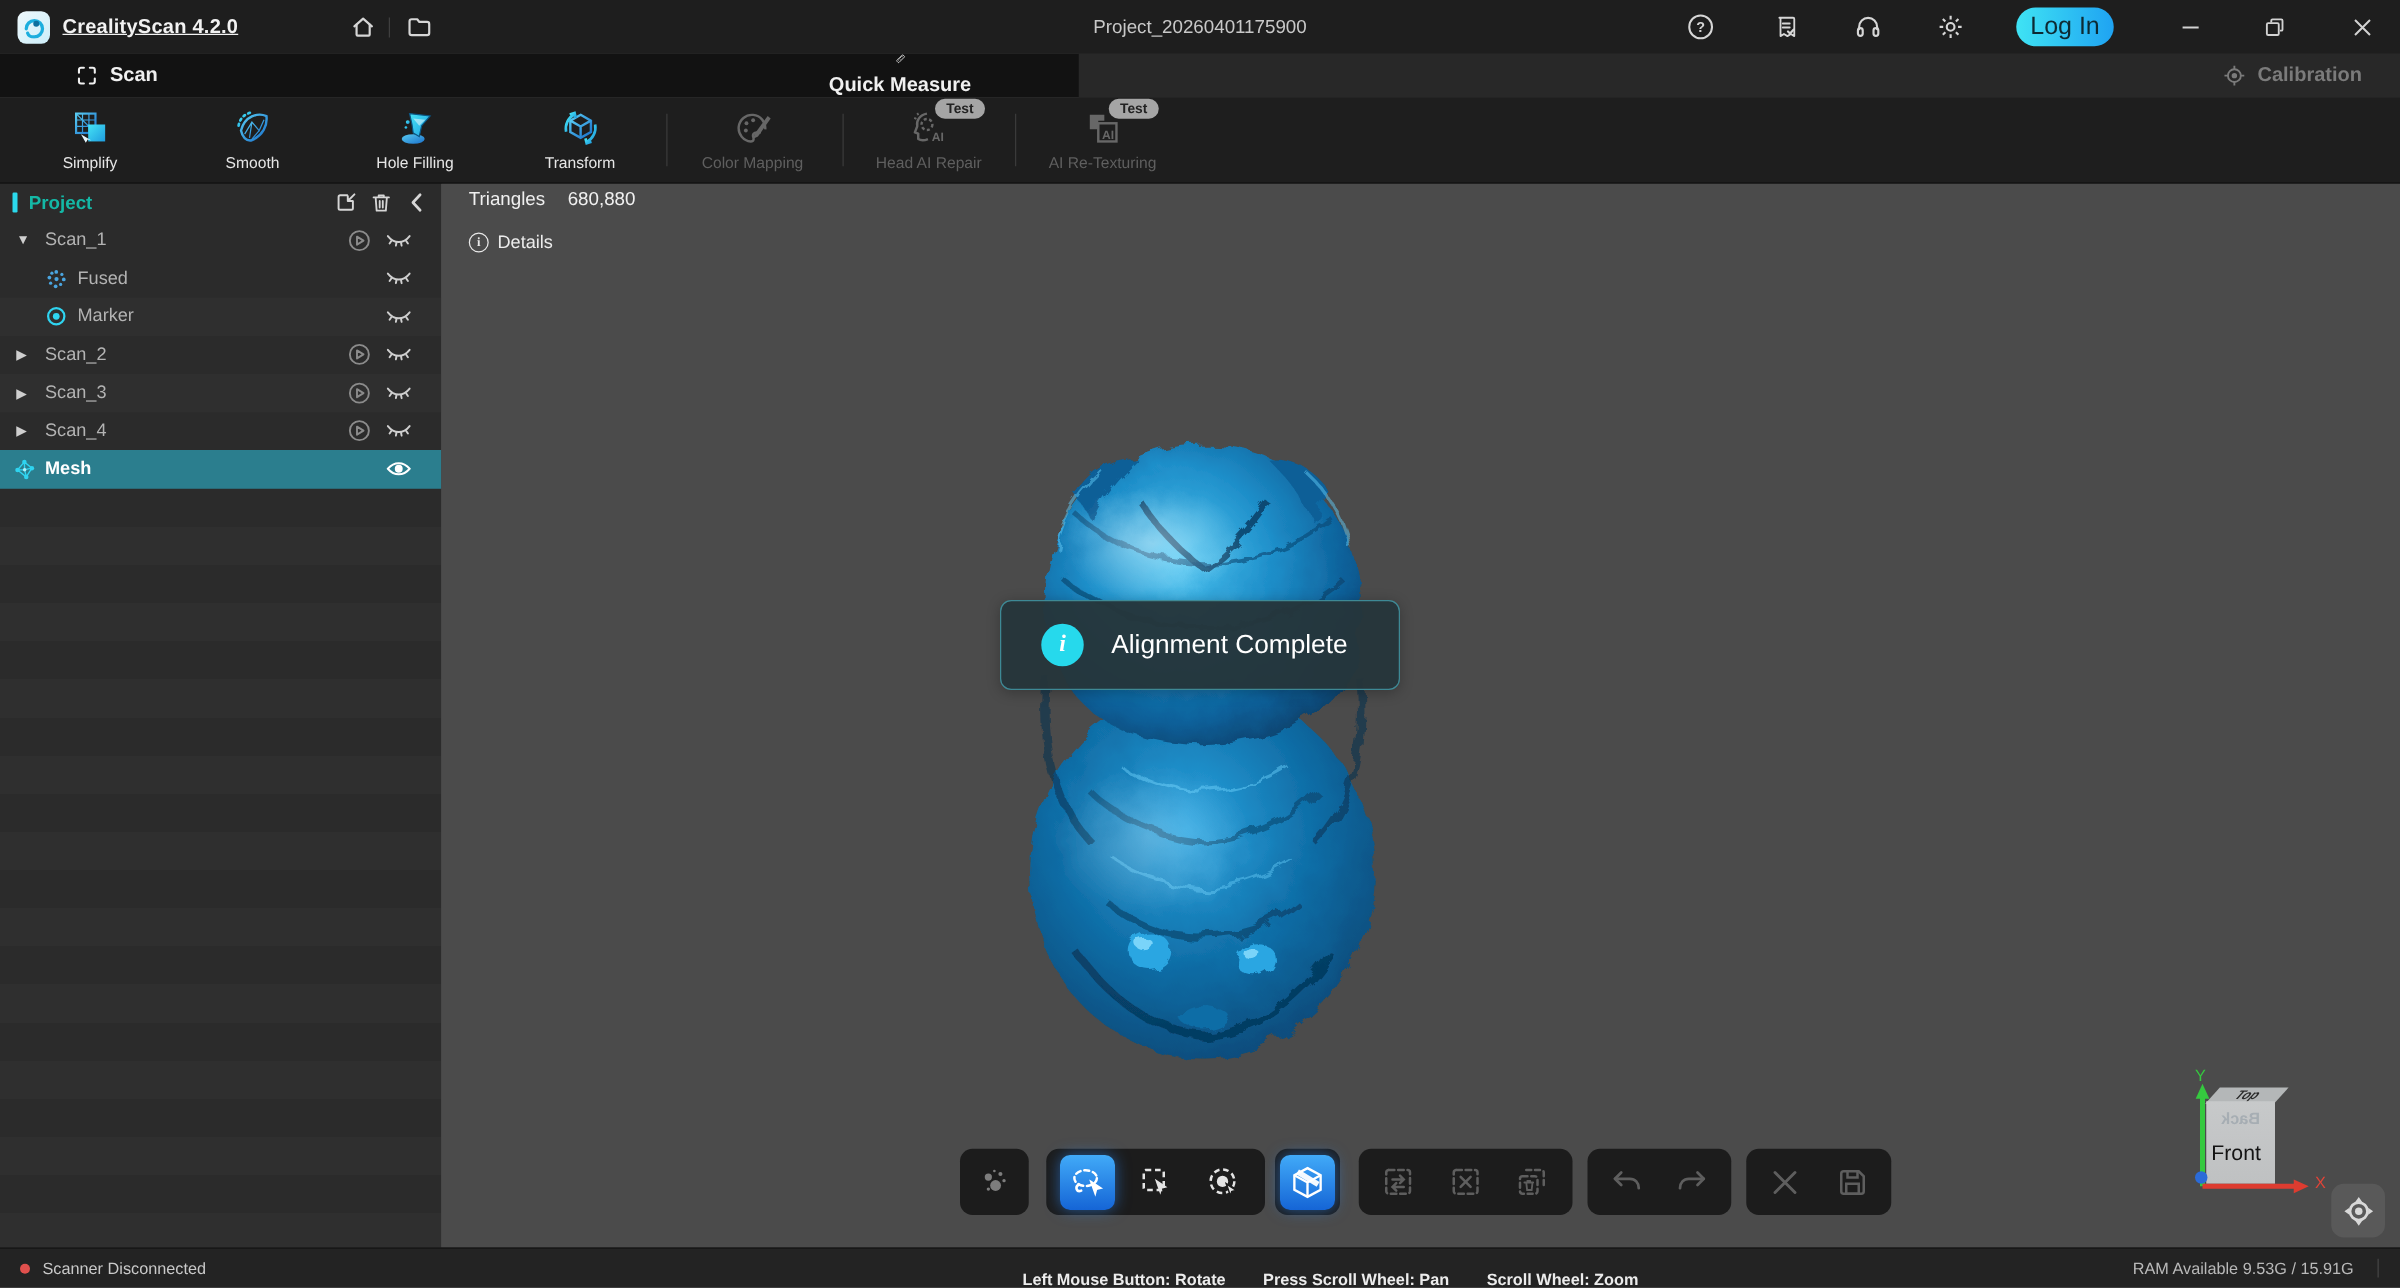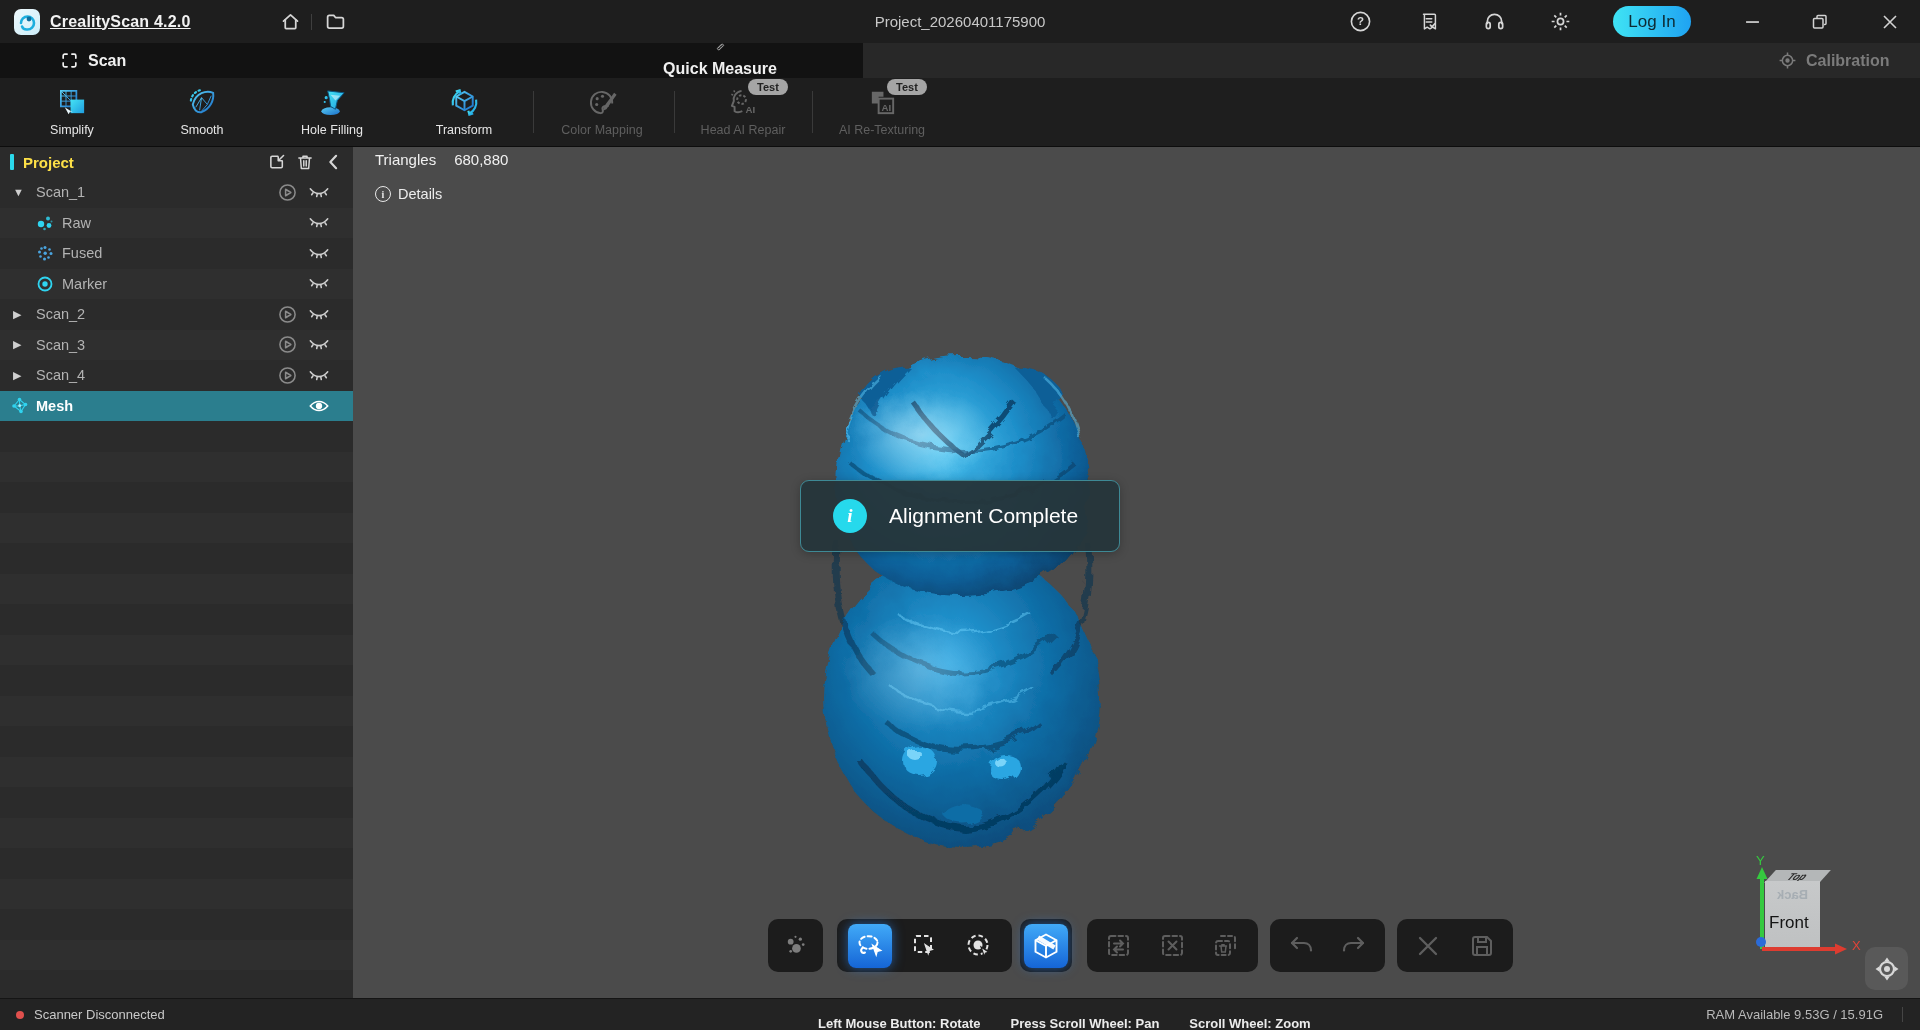--- a/index.html
+++ b/index.html
@@ -8,21 +8,21 @@
 
   
   .titlebar { position:relative; height:43px; background:#1e1e1e; display:flex; align-items:center; }
   .brand { display:flex; align-items:center; gap:10px; padding-left:14px; }
   .logo { width:26px; height:26px; border-radius:7px; background:linear-gradient(135deg,#eef8fc,#cdeef9); display:flex; align-items:center; justify-content:center; }
   .app-name { font-size:16px; font-weight:700; color:#f2f2f2; letter-spacing:.2px;text-decoration:underline; }
   .tb-ico { position:absolute; top:0; height:43px; width:34px; display:flex; align-items:center; justify-content:center; color:#d6d6d6; cursor:pointer; }
   .tb-div { position:absolute; top:14px; width:1px; height:16px; background:#3f3f3f; }
   .tb-title { position:absolute; left:0; right:0; top:0; height:43px; display:flex; align-items:center; justify-content:center; font-size:15px; color:#c8c8c8; pointer-events:none; }
   .login-btn { position:absolute; left:1613px; top:6px; width:78px; height:31px; border-radius:16px;
-    background:linear-gradient(90deg,#3fe3f4,#1fa3f2); color:#0d2a33; font-size:17px; font-weight:500;
+    background:linear-gradient(90deg,#3fe3f4,#1fa3f2); color:#0d2a33; font-size:20px; font-weight:500;
     display:flex; align-items:center; justify-content:center; cursor:pointer; }
   .win-btn { position:absolute; top:0; width:46px; height:43px; display:flex; align-items:center; justify-content:center; color:#d2d2d2; cursor:pointer; }
 
   
   .tabbar { position:relative; height:35px; background:#121212; }
   .tab { position:absolute; top:0; height:35px; display:flex; align-items:center; justify-content:flex-start; gap:9px;
     font-size:16px; font-weight:700; color:#f0f0f0; cursor:pointer; }
   .tab-scan { left:60px; width:165px; }
   .tab-mesh { left:288px; width:288px; background:#2bd9ec; color:#072a2e; }
   .tab-quick { left:625px; width:190px;flex-direction:column; }
@@ -39,21 +39,21 @@
     padding:2px 9px; border-radius:10px; white-space:nowrap; }
   .tool-div { position:absolute; top:13px; width:1px; height:42px; background:#3a3a3a; }
 
   
   .main { display:flex; height:851px; }
 
   
   .sidebar { position:relative; width:353px; background:#2b2b2b; flex:none; display:flex; flex-direction:column; }
   .sb-header { height:30px; display:flex; align-items:center; flex:none; }
   .sb-accent { width:4px; height:16px; background:#2bd9ec; margin-left:10px; border-radius:1px; }
-  .sb-title { margin-left:9px; font-size:15px; font-weight:700; color:#fde047; flex:1; }
+  .sb-title { margin-left:9px; font-size:15px; font-weight:700; color:#14b8a6; flex:1; }
   .sb-hico { width:28px; height:30px; display:flex; align-items:center; justify-content:center; color:#d6d6d6; cursor:pointer; }
   .row { position:relative; height:30.5px; flex:none; display:flex; align-items:center; font-size:14.5px; color:#b3b3b3; cursor:pointer; }
   .row.alt { background:#2f2f2f; }
   .row.selected { background:#2b7e8e; color:#ffffff; font-weight:700; }
   .caret { position:absolute; left:13px; width:12px; color:#cfcfcf; font-size:11px; }
   .row-label { position:absolute; left:36px; }
   .row.child .row-icon { position:absolute; left:36px; }
   .row.child .row-label { left:62px; }
   .row.selected .row-icon { position:absolute; left:10px; }
   .row-play { position:absolute; left:276px; width:22px; display:flex; justify-content:center; cursor:pointer; }
@@ -360,38 +360,20 @@
           </svg>
         </span>
       <span class="row-eye">
           <svg width="22" height="15" viewBox="0 0 24 16" fill="none" stroke="#cfcfcf" stroke-width="1.7" stroke-linecap="round">
             <path d="M2.5 4 C8 11 16 11 21.5 4"></path>
             <path d="M5.5 8.3 L4 10.5 M10 9.9 L9.5 12.4 M14 9.9 L14.5 12.4 M18.5 8.3 L20 10.5"></path>
           </svg>
         </span>
     </div>
 
-    <div class="row child alt">
-      <span class="row-icon">
-          <svg width="18" height="18" viewBox="0 0 18 18">
-            <circle cx="5" cy="10" r="3.2" fill="#2fd4f0"></circle>
-            <circle cx="12" cy="4.5" r="2" fill="#2fd4f0" opacity=".85"></circle>
-            <circle cx="13" cy="11.5" r="2.4" fill="#2fd4f0"></circle>
-            <circle cx="8.5" cy="15" r="1.3" fill="#2fd4f0" opacity=".7"></circle>
-            <circle cx="15.5" cy="7.5" r="1" fill="#2fd4f0" opacity=".6"></circle>
-          </svg>
-        </span>
-      <span class="row-label">Raw</span>
-      <span class="row-eye">
-          <svg width="22" height="15" viewBox="0 0 24 16" fill="none" stroke="#cfcfcf" stroke-width="1.7" stroke-linecap="round">
-            <path d="M2.5 4 C8 11 16 11 21.5 4"></path>
-            <path d="M5.5 8.3 L4 10.5 M10 9.9 L9.5 12.4 M14 9.9 L14.5 12.4 M18.5 8.3 L20 10.5"></path>
-          </svg>
-        </span>
-    </div>
 
     <div class="row child">
       <span class="row-icon">
           <svg width="18" height="18" viewBox="0 0 18 18" fill="#4aa5e0">
             <circle cx="9" cy="3.5" r="1.5"></circle>
             <circle cx="13.5" cy="5.5" r="1.3"></circle>
             <circle cx="15" cy="9.5" r="1.5"></circle>
             <circle cx="12.5" cy="13.5" r="1.3"></circle>
             <circle cx="8.5" cy="15" r="1.5"></circle>
             <circle cx="4.5" cy="12.5" r="1.3"></circle>

